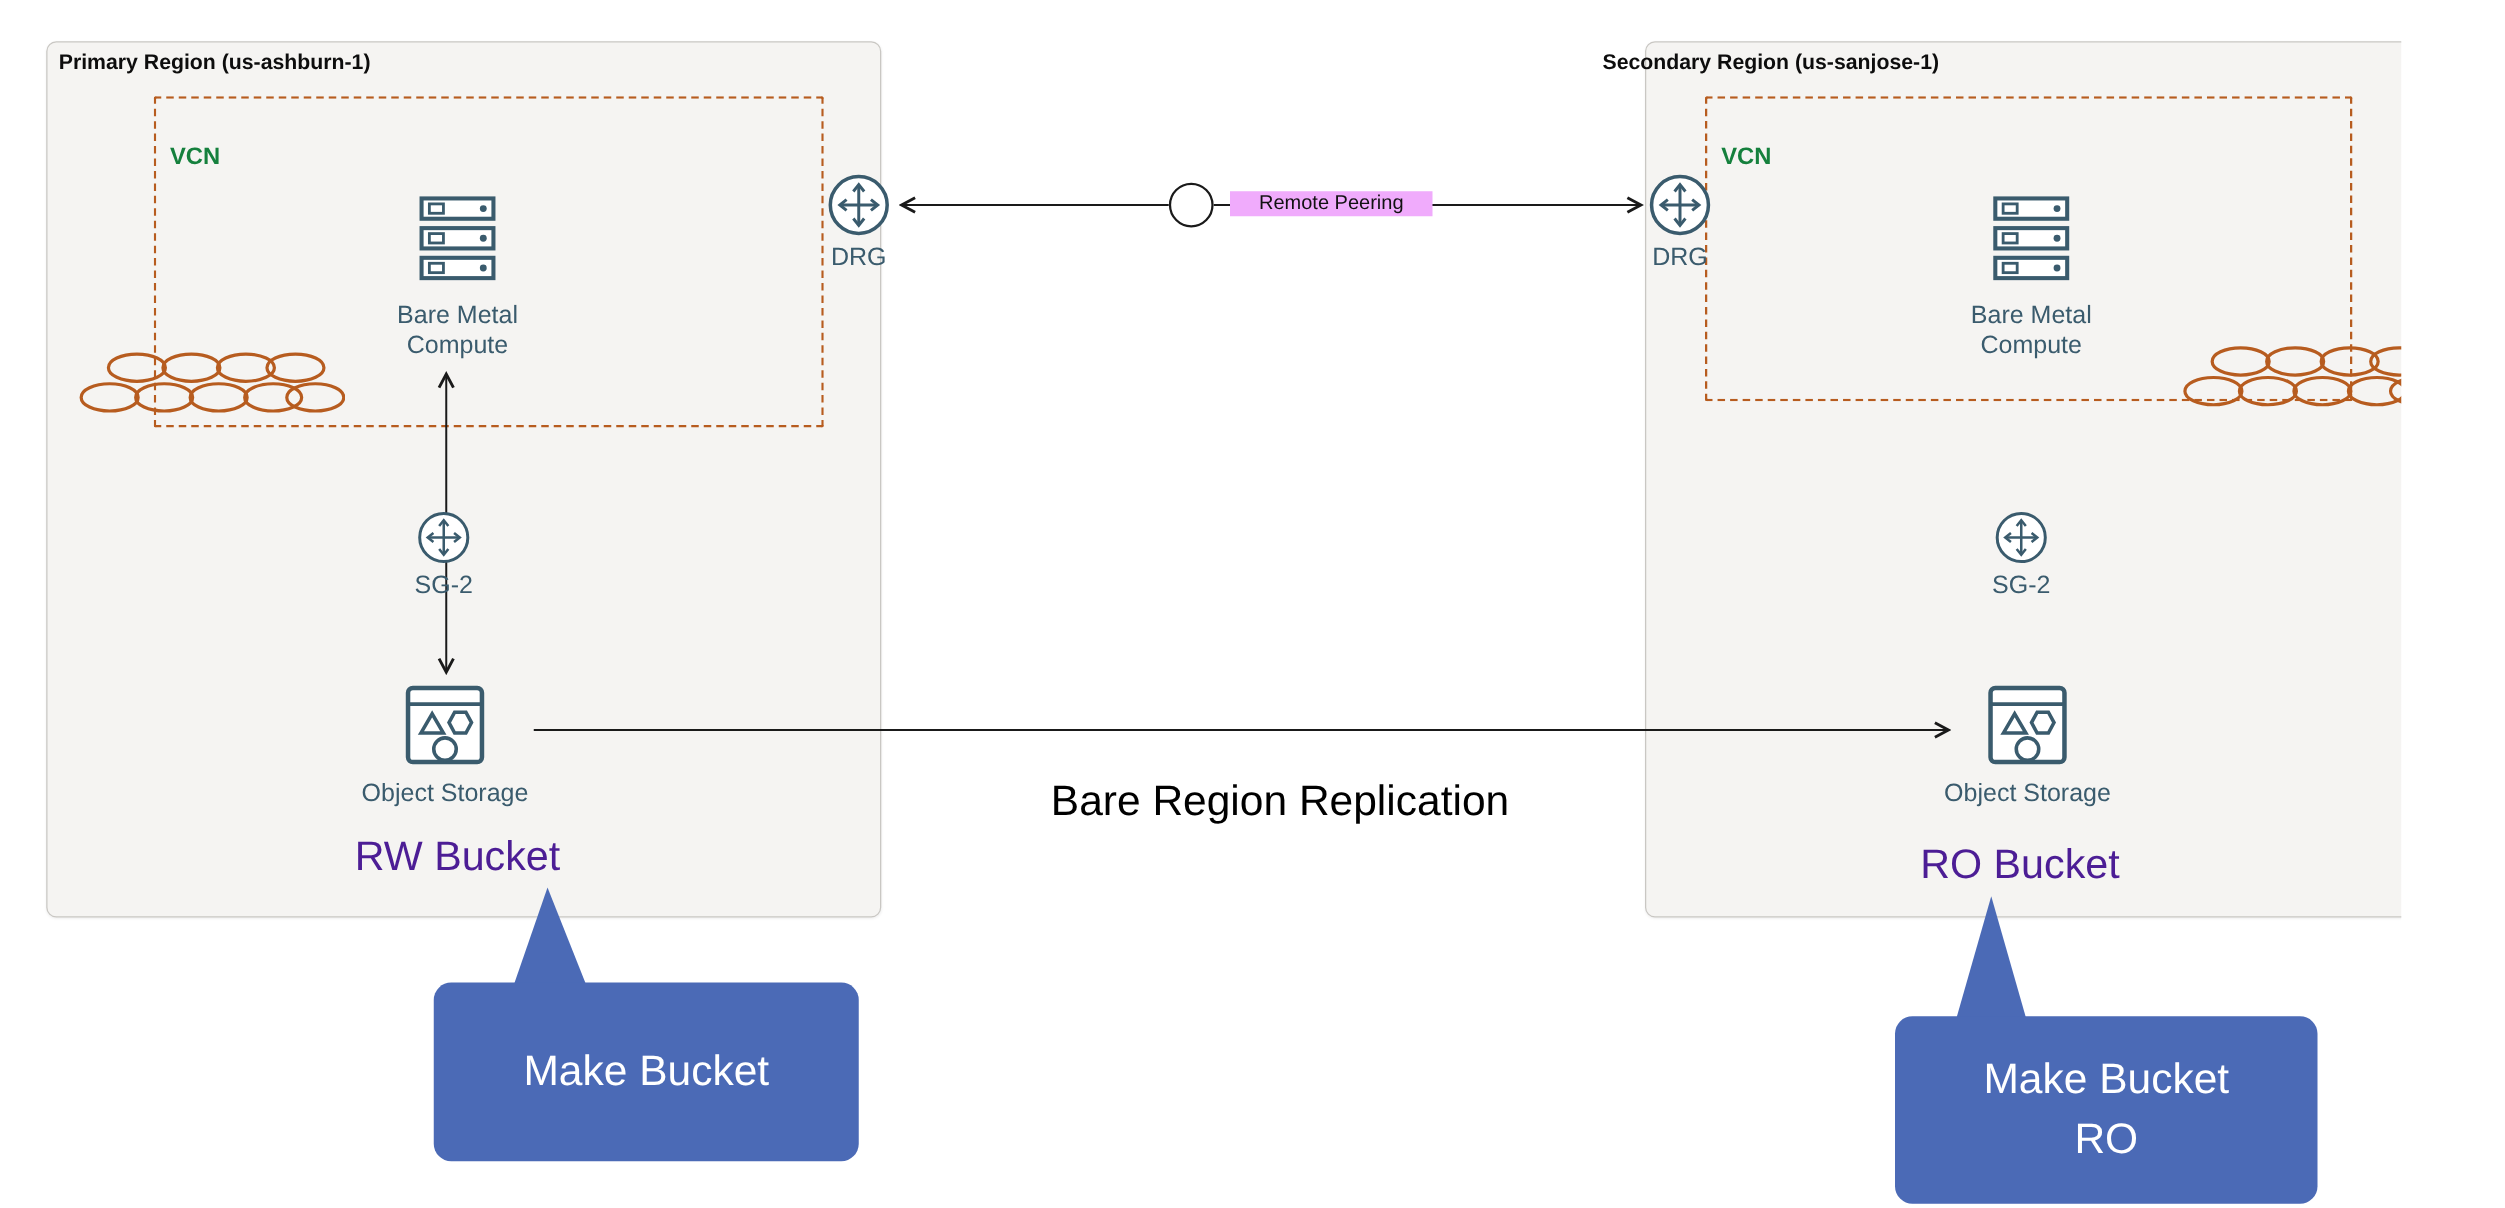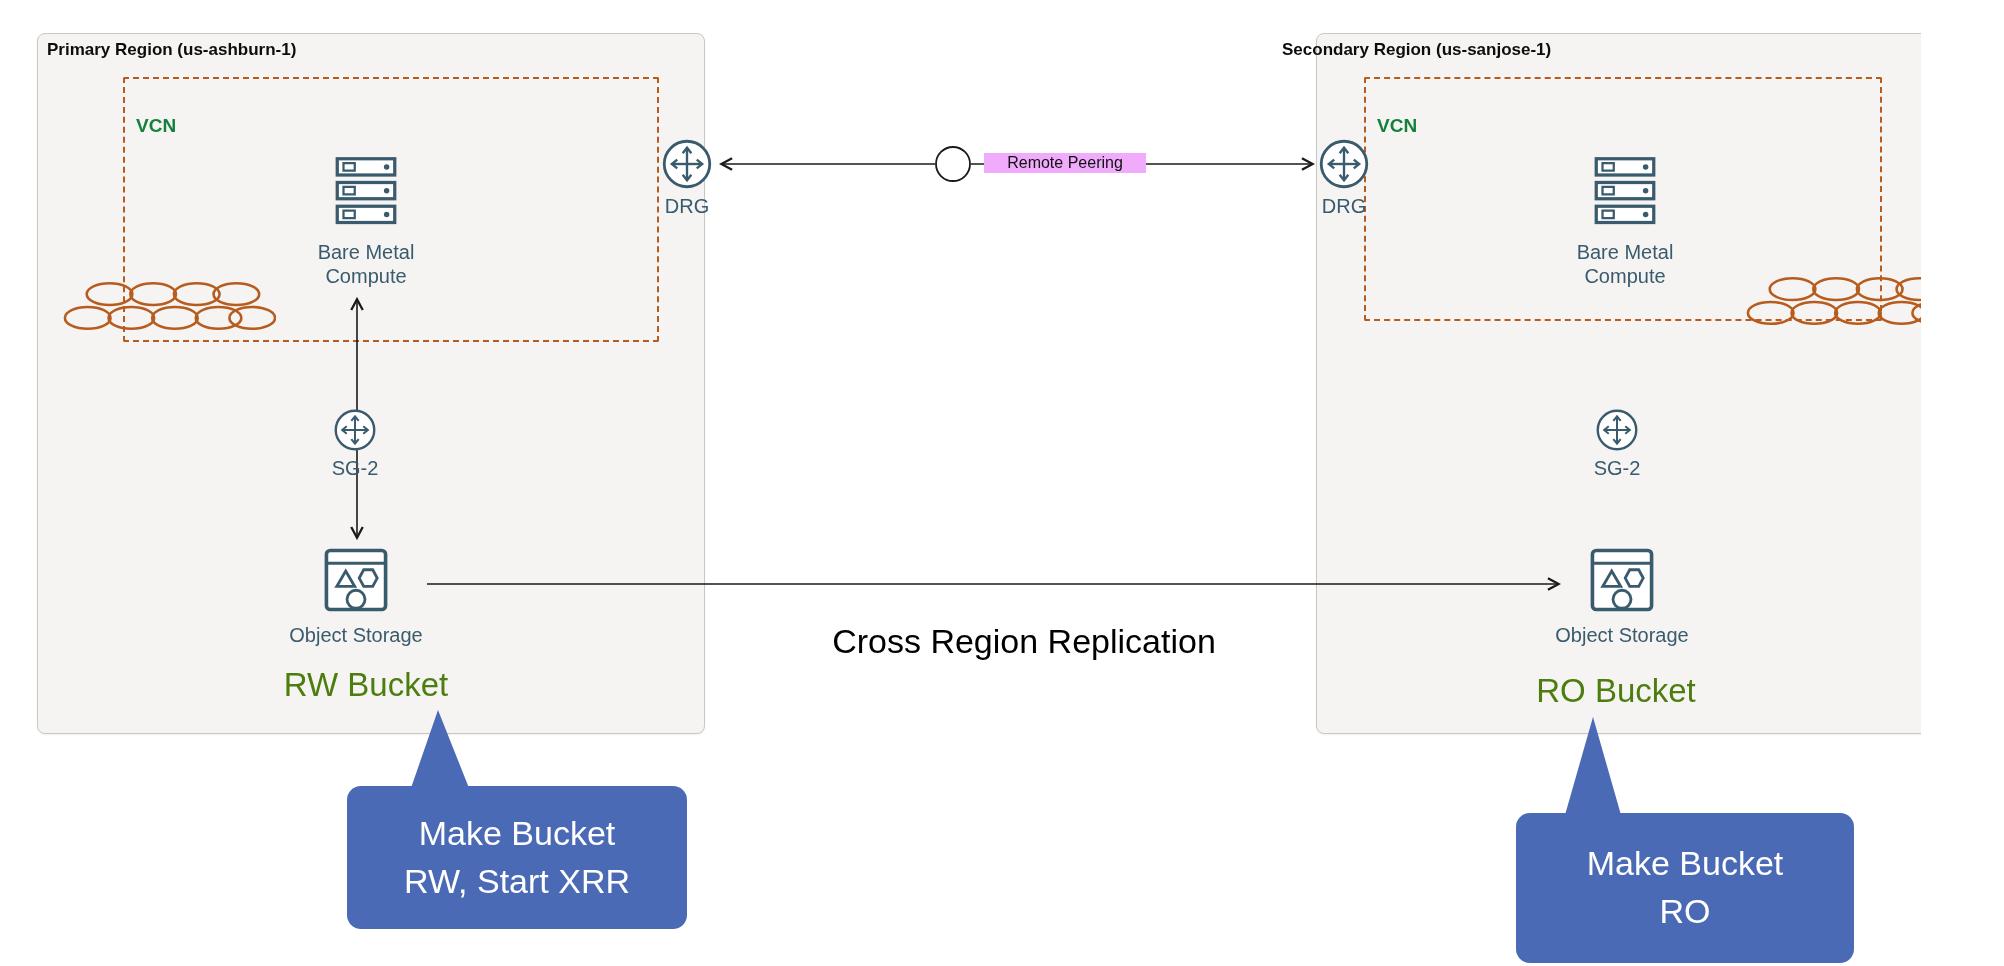--- a/index.html
+++ b/index.html
@@ -6,21 +6,21 @@
   .canvas{position:relative;width:1921px;height:966px;background:#ffffff;
           font-family:"Liberation Sans",sans-serif;overflow:hidden;}
   .region{position:absolute;background:#f5f4f2;border:1px solid #c9c7c3;border-radius:8px;
           box-shadow:0 1px 2px rgba(0,0,0,0.06);}
   .region-title{position:absolute;font-size:17px;font-weight:700;color:#0d0d0d;white-space:nowrap;}
   .vcn{position:absolute;border:2px dashed #b75c1f;border-radius:2px;}
   .vcn-label{position:absolute;font-size:19px;font-weight:700;color:#15803d;margin-top:30px;}
   .icon{position:absolute;display:block;}
   .icon-label{position:absolute;font-size:20px;color:#3a5b6d;text-align:center;line-height:1.2;}
   .icon-label span{display:block;}
-  .big-label{position:absolute;font-size:33px;color:#4d7c0f;text-align:center;white-space:nowrap;}
+  .big-label{position:absolute;font-size:33px;color:#4c1d95;text-align:center;white-space:nowrap;}
   .xl-label{position:absolute;font-size:34px;color:#000;text-align:center;white-space:nowrap;}
   .conn-label{position:absolute;font-size:16px;color:#111;background:#f0abfc;text-align:center;
               padding:1px 6px;white-space:nowrap;}
   .callout{position:absolute;background:#4b6ab6;border-radius:14px;color:#fff;display:flex;
            flex-direction:column;align-items:center;justify-content:center;font-size:34px;
            line-height:1.4;text-align:center;}
   .callout span{display:block;}
   .tail{position:absolute;}
   svg{display:block;}
 </style>
@@ -153,31 +153,30 @@
   <svg class="icon" style="left:1586px;top:544px" width="72" height="72">
       <use href="#sym-storage"></use>
     </svg>
   <div class="icon-label" style="left:1542px;top:623px;width:160px">Object Storage</div>
 
   <svg class="icon" style="left:1741px;top:267px" width="218" height="72">
       <use href="#sym-cluster"></use>
     </svg>
 
   <div class="conn-label" style="left:984px;top:153px;width:150px">Remote Peering</div>
-  <div class="xl-label" style="left:724px;top:622px;width:600px">Cross Region Replication</div>
+  <div class="xl-label" style="left:724px;top:622px;width:600px">Bare Region Replication</div>
 
   <div class="big-label" style="left:216px;top:666px;width:300px">RW Bucket</div>
   <div class="big-label" style="left:1466px;top:672px;width:300px">RO Bucket</div>
 
   <svg class="tail" style="left:400px;top:708px" width="80" height="82">
     <polygon points="11,80 69,80 38,2" fill="#4b6ab6"></polygon>
   </svg>
   <div class="callout" style="left:347px;top:786px;width:340px;height:143px">
     <span>Make Bucket</span>
-    <span>RW, Start XRR</span>
   </div>
 
   <svg class="tail" style="left:1555px;top:715px" width="80" height="102">
     <polygon points="10,100 66,100 38,2" fill="#4b6ab6"></polygon>
   </svg>
   <div class="callout" style="left:1516px;top:813px;width:338px;height:150px">
     <span>Make Bucket</span>
     <span>RO</span>
   </div>
 

